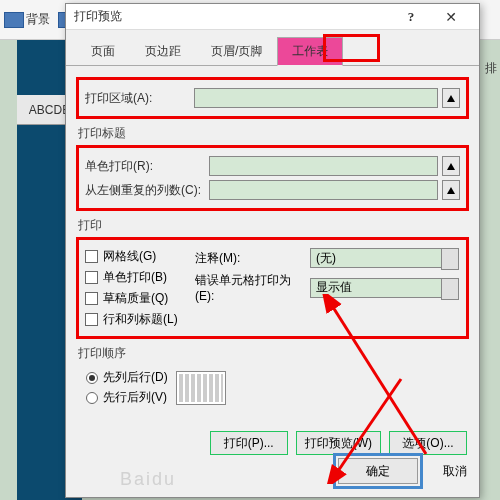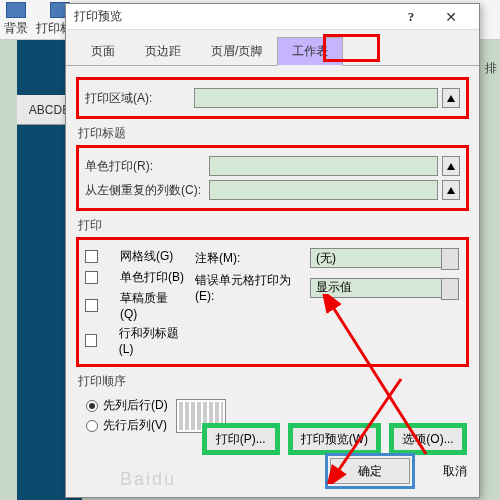--- a/index.html
+++ b/index.html
@@ -1,59 +1,59 @@
 <!DOCTYPE html>
 <html><head>
 <meta charset="utf-8">
 <style>
 *{box-sizing:border-box;margin:0;padding:0;font-family:"Microsoft YaHei",SimSun,sans-serif;font-size:12px}
 body{width:500px;height:500px;overflow:hidden;position:relative;background:#c8d8c8}
 .ribbon{position:absolute;top:0;left:0;right:0;height:40px;background:#f5f5f5;border-bottom:1px solid #ccc;display:flex;align-items:center;padding-left:4px;gap:8px}
-.ribbon-item{display:flex;flex-direction:column;align-items:center;gap:2px;color:#333}
+.ribbon-item{display:flex;flex-direction:row;align-items:center;gap:2px;color:#333}
 .ribbon-icon{width:20px;height:16px;background:#4a7ab8;border:1px solid #2a5a98}
 .sheet-bg{position:absolute;top:40px;left:17px;width:65px;bottom:0;background:#0c4a6e;color:#fff}
 .colhdr{height:30px;background:#e8e8e8;border-bottom:1px solid #999;display:flex;align-items:center;justify-content:center;color:#333;font-size:11px}
 .right-label{position:absolute;top:60px;right:3px;writing-mode:horizontal-tb;color:#333;font-size:12px}
 .dialog{position:absolute;top:3px;left:65px;width:415px;height:495px;background:#f0f0f0;border:1px solid #888;box-shadow:2px 2px 8px rgba(0,0,0,.3)}
 .titlebar{height:26px;background:#fff;border-bottom:1px solid #ddd;display:flex;align-items:center;padding:0 8px;position:relative}
 .titlebar-text{flex:1;color:#333}
 .titlebar-btn{width:40px;height:26px;display:flex;align-items:center;justify-content:center;font-size:13px;color:#333}
 .titlebar-help{font-family:serif;font-weight:bold}
 .titlebar-close{font-size:14px}
 .tabs{display:flex;padding:6px 10px 0 10px;background:#f0f0f0;border-bottom:1px solid #aaa}
 .tab{padding:5px 14px;color:#333;border:1px solid transparent;position:relative;top:1px}
-.tab.active{background:#c4b5fd;border:1px solid #aaa;border-bottom:1px solid #f0f0f0}
+.tab.active{background:#ec4899;border:1px solid #aaa;border-bottom:1px solid #f0f0f0}
 .tab-hl{position:absolute;top:30px;left:257px;width:57px;height:28px;border:3px solid #e00;pointer-events:none;z-index:5}
 .body{padding:8px 12px}
 .row{display:flex;align-items:center;margin:4px 0;gap:4px}
 .lbl{width:105px;color:#333}
 .lbl2{width:120px;color:#333}
 .input{flex:1;height:20px;background:#d5e8d5;border:1px solid #888}
 .picker{width:18px;height:20px;background:#e8e8e8;border:1px solid #888;display:flex;align-items:center;justify-content:center}
 .picker::before{content:"";width:0;height:0;border-left:4px solid transparent;border-right:4px solid transparent;border-bottom:7px solid #000}
 .section{margin-top:6px;color:#444}
 .hl{border:3px solid #e00;padding:4px 6px;margin:3px -2px}
-.chkrow{display:flex;align-items:center;margin:4px 0;gap:22px}
+.chkrow{display:flex;align-items:center;margin:4px 0;gap:5px}
 .chk{width:13px;height:13px;border:1px solid #666;background:#fff}
 .print-grid{display:flex;gap:10px}
 .print-left{width:100px}
 .print-right{flex:1}
 .sel{flex:1;height:20px;background:#d5e8d5;border:1px solid #888;display:flex;align-items:center;padding:0 5px;position:relative}
 .sel::after{content:"";position:absolute;right:-18px;top:-1px;width:16px;height:20px;background:#e0e0e0;border:1px solid #888}
 .sel-wrap{display:flex;align-items:center;margin:4px 0}
 .sel-lbl{width:115px}
 .radio-row{display:flex;align-items:center;gap:5px;margin:3px 0}
 .radio{width:12px;height:12px;border:1px solid #666;border-radius:50%;background:#fff;display:flex;align-items:center;justify-content:center}
 .radio.on::after{content:"";width:6px;height:6px;background:#333;border-radius:50%}
 .order-img{width:50px;height:34px;border:1px solid #888;background:#fff;margin-left:8px;position:relative;overflow:hidden}
 .order-img::before{content:"";position:absolute;inset:2px;background:repeating-linear-gradient(90deg,#ccc 0 4px,#fff 4px 6px),repeating-linear-gradient(0deg,#ccc 0 3px,#fff 3px 5px)}
 .arrow-svg{position:absolute;pointer-events:none;z-index:4}
 .btnbar{position:absolute;bottom:42px;left:0;right:0;padding:0 12px;display:flex;justify-content:flex-end;gap:8px}
-.btn{min-width:78px;height:32px;background:#e8e8e8;border:5px solid #22c55e;display:flex;align-items:center;justify-content:center;padding:0 8px}
-.okbar{position:absolute;bottom:8px;left:0;right:0;padding:0 12px;display:flex;justify-content:flex-end;gap:28px;align-items:center}
+.btn{min-width:78px;height:24px;background:#e8e8e8;border:1px solid #22c55e;display:flex;align-items:center;justify-content:center;padding:0 8px}
+.okbar{position:absolute;bottom:8px;left:0;right:0;padding:0 12px;display:flex;justify-content:flex-end;gap:20px;align-items:center}
 .btn-ok{width:80px;height:26px;background:#e8e8e8;border:1px solid #999;display:flex;align-items:center;justify-content:center}
 .ok-hl{border:3px solid #4488cc;padding:2px}
 .watermark{position:absolute;bottom:10px;left:120px;color:rgba(180,180,180,.5);font-size:18px;font-weight:normal;letter-spacing:2px;pointer-events:none}
 </style>
 </head>
 <body>
 
 <div class="ribbon">
   <div class="ribbon-item">
       <div class="ribbon-icon"></div>

